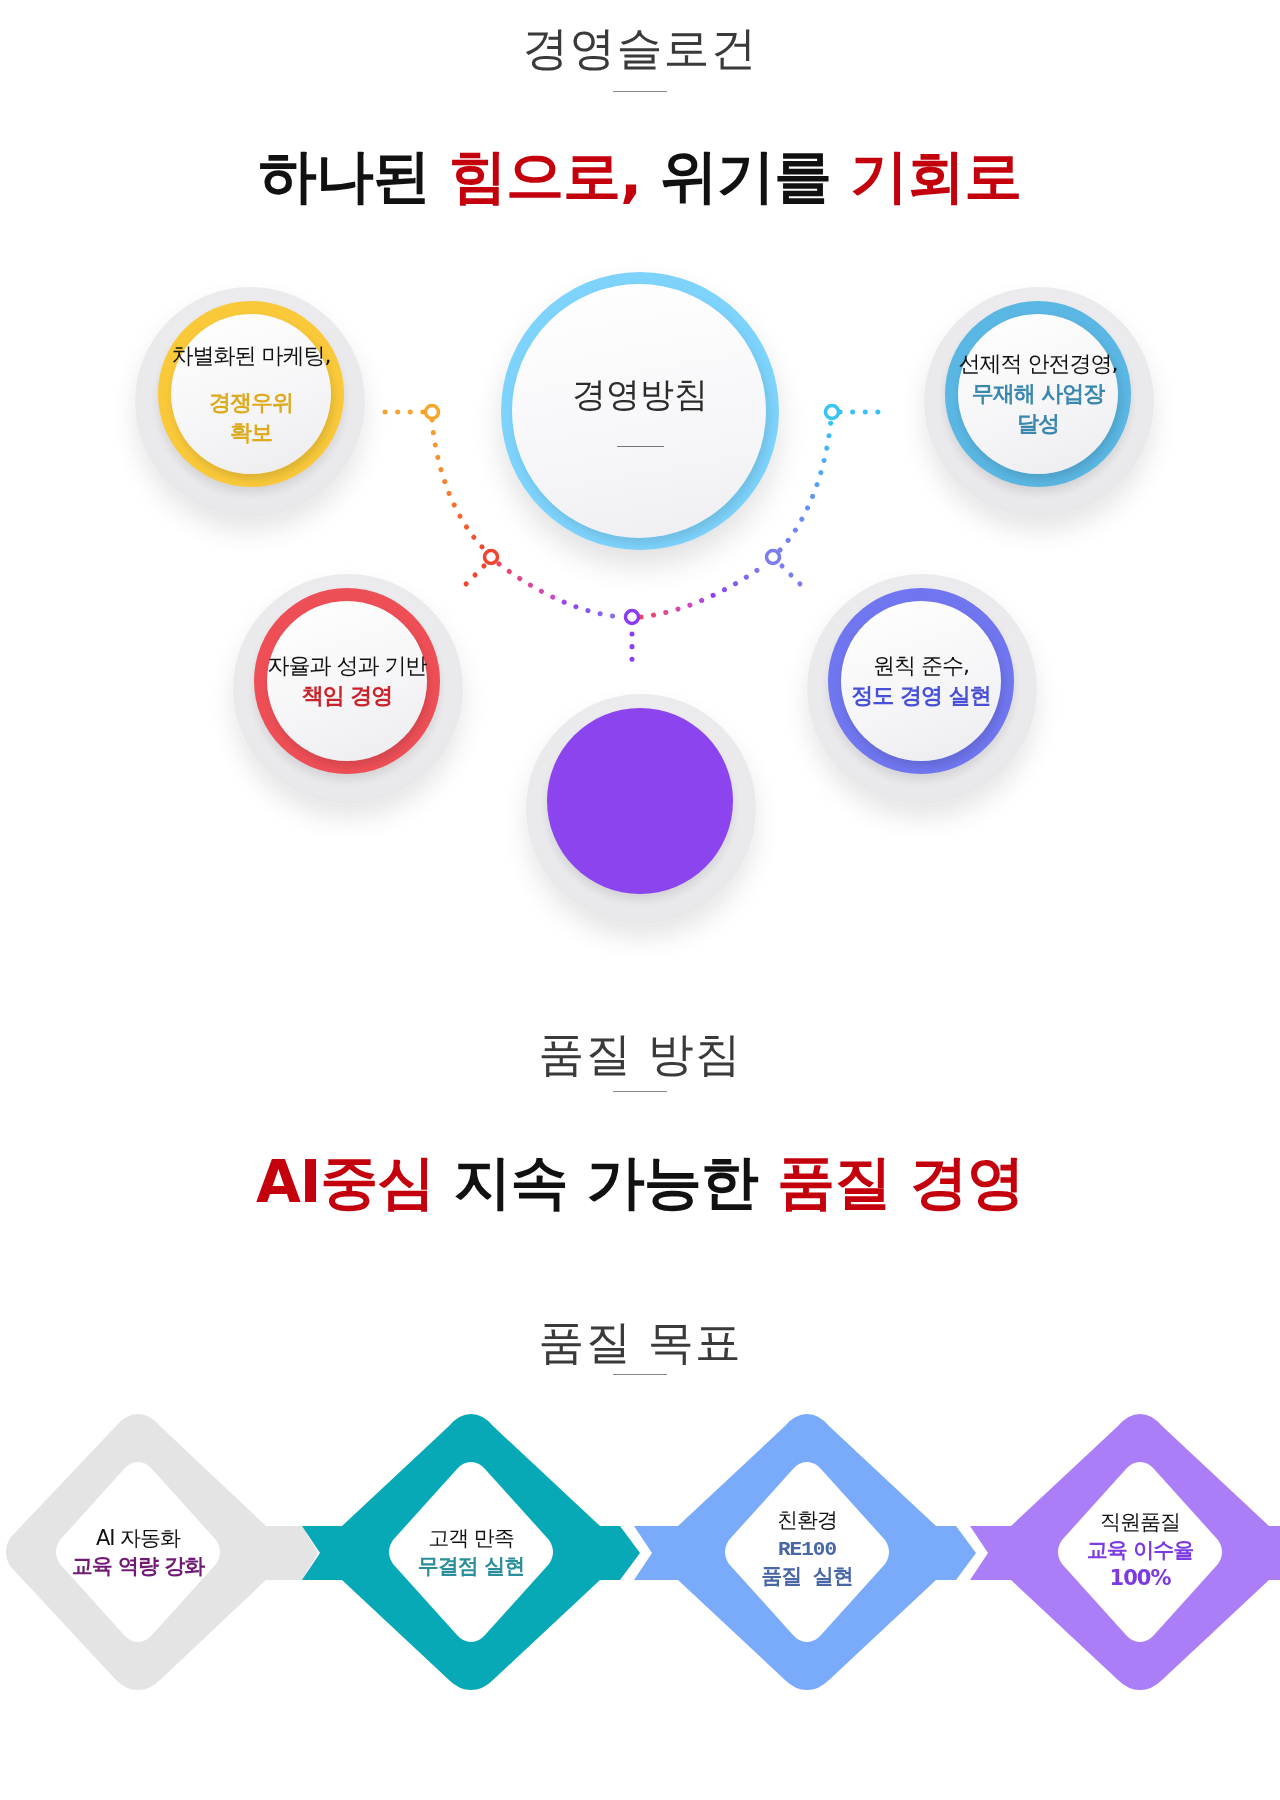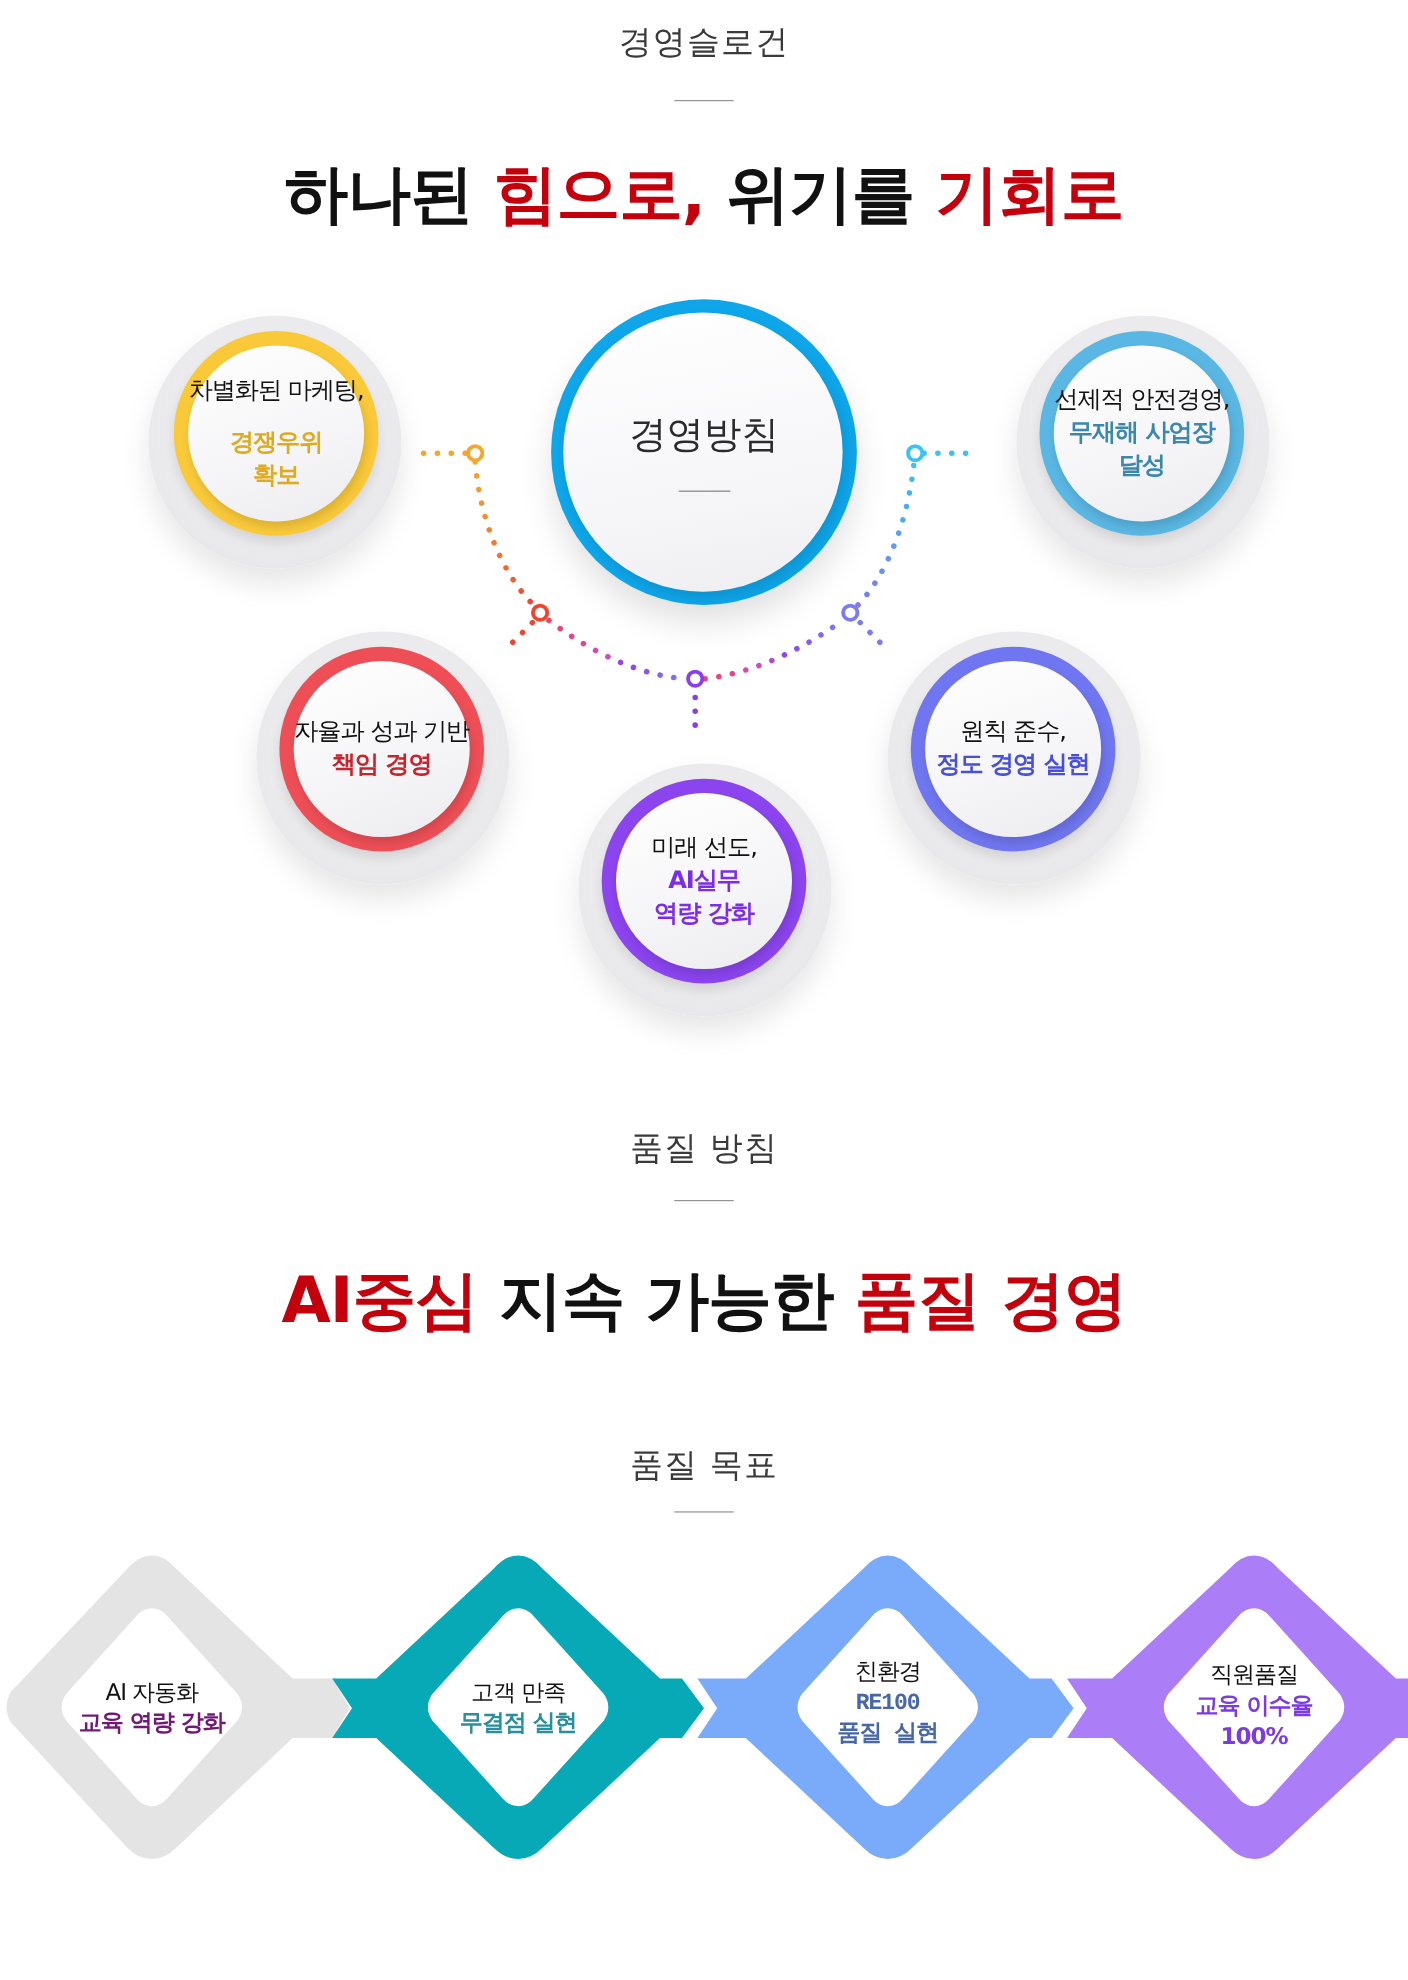--- a/index.html
+++ b/index.html
@@ -1,41 +1,41 @@
 <!DOCTYPE html>
 <html><head>
 <meta charset="utf-8">
 <style>
   html, body { margin:0; padding:0; background:#ffffff; }
   body { width:1280px; height:1800px; position:relative; overflow:hidden;
          font-family:"DejaVu Sans","Liberation Sans",sans-serif; }
   .abs { position:absolute; }
   .section-title { position:absolute; left:0; width:1280px; text-align:center;
-                   font-size:30px; color:#3a3a3a; font-weight:normal; letter-spacing:1px; }
+                   font-size:46px; color:#3a3a3a; font-weight:normal; letter-spacing:1px; }
   .divider { position:absolute; left:613px; width:54px; height:1px; background:#8a8a8a; }
   .slogan { position:absolute; left:0; width:1280px; text-align:center;
             font-size:58px; font-weight:bold; color:#111; letter-spacing:-1px; }
   .slogan .red { color:#c3000c;margin-top:44px; }
 
   
   .circ { position:absolute; border-radius:50%;
           background:radial-gradient(circle at 50% 45%, #f4f4f6 0%, #e9e9eb 70%, #dedee0 100%);
           box-shadow: 0 14px 26px rgba(0,0,0,0.10); }
   .circ .ring { position:absolute; border-radius:50%; box-sizing:border-box;
                 box-shadow: 0 6px 10px rgba(0,0,0,0.10); }
   .circ .core { position:absolute; border-radius:50%;
                 background:linear-gradient(160deg,#ffffff 0%,#f5f5f7 60%,#ececef 100%);
                 box-shadow: 2px 5px 8px rgba(0,0,0,0.12);
                 display:flex; flex-direction:column; align-items:center; justify-content:center;
                 text-align:center; }
   .c-line1 { font-size:22px; color:#111; letter-spacing:-1px; line-height:30px; white-space:nowrap; }
   .c-line2 { font-size:22px; font-weight:bold; letter-spacing:-1px; line-height:30px; white-space:nowrap; }
 
   .center-circ { position:absolute; left:501px; top:272px; width:278px; height:278px; border-radius:50%;
-                 background:#0ea5e9; box-shadow:0 16px 30px rgba(0,0,0,0.12); }
+                 background:#7dd3fc; box-shadow:0 16px 30px rgba(0,0,0,0.12); }
   .center-circ .inner { position:absolute; left:11px; top:12px; width:254px; height:254px; border-radius:50%;
                  background:linear-gradient(170deg,#ffffff 0%,#f5f5f8 70%,#eeeef1 100%);
                  box-shadow: 3px 6px 10px rgba(0,0,0,0.10); }
   .center-label { position:absolute; left:0; width:278px; top:100px; text-align:center;
                   font-size:34px; color:#2b2b2b; }
   .center-div { position:absolute; left:116px; top:174px; width:47px; height:1px; background:#777; }
   .dtext { position:absolute; width:220px; text-align:center; }
   .d-l1 { font-size:21px; color:#111; letter-spacing:-1px; line-height:28px; }
   .d-l2 { font-size:21px; font-weight:bold; letter-spacing:-1px; line-height:28px; }
 </style>
@@ -121,25 +121,20 @@
 <div class="circ" style="left:233px;top:574px;width:230px;height:230px;">
   <div class="ring" style="left:21px;top:14px;width:186px;height:186px;background:#ee4f57;"></div>
   <div class="core" style="left:34px;top:27px;width:160px;height:160px;">
     <div class="c-line1">자율과 성과 기반</div>
     <div class="c-line2" style="color:#c9242c;">책임 경영</div>
   </div>
 </div>
 
 <div class="circ" style="left:526px;top:694px;width:230px;height:230px;">
   <div class="ring" style="left:21px;top:14px;width:186px;height:186px;background:#8b44ee;"></div>
-  <div class="core" style="left:34px;top:27px;width:160px;height:160px;">
-    <div class="c-line1">미래 선도,</div>
-    <div class="c-line2" style="color:#7c2ee4;">AI실무</div>
-    <div class="c-line2" style="color:#7c2ee4;">역량 강화</div>
-  </div>
 </div>
 
 <div class="circ" style="left:807px;top:574px;width:230px;height:230px;">
   <div class="ring" style="left:21px;top:14px;width:186px;height:186px;background:#7076ef;"></div>
   <div class="core" style="left:34px;top:27px;width:160px;height:160px;">
     <div class="c-line1">원칙 준수,</div>
     <div class="c-line2" style="color:#4850d8;">정도 경영 실현</div>
   </div>
 </div>
 

